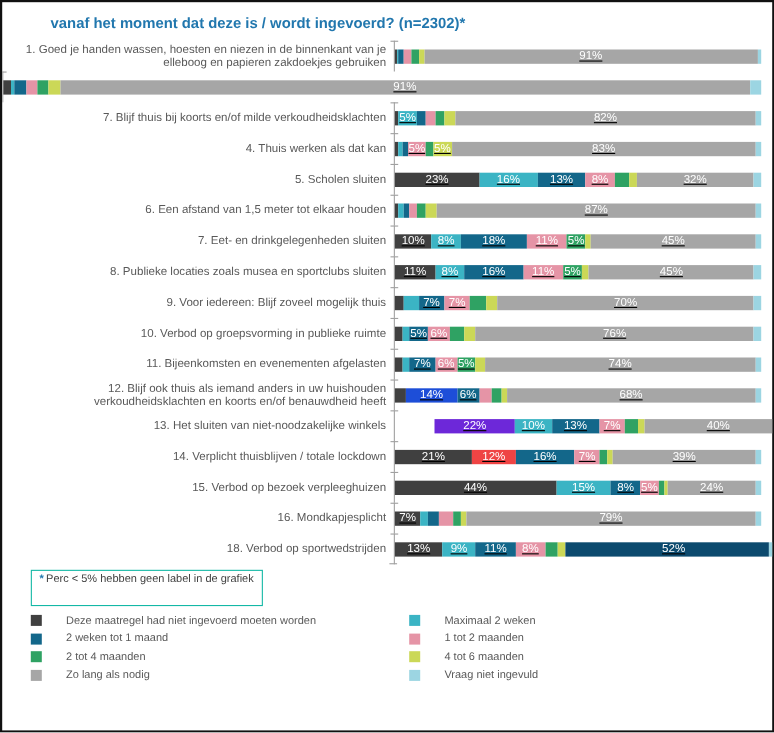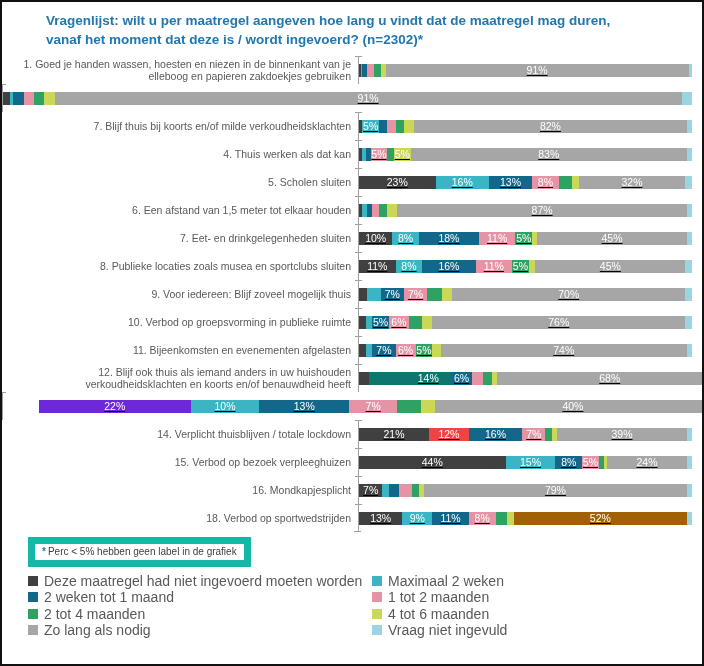--- a/index.html
+++ b/index.html
@@ -25,38 +25,37 @@
     border-left:1px solid #A0A0A0;
     text-decoration:underline;
   }
   .barwrap::before{content:"";position:absolute;left:-4px;top:0;width:7px;height:1px;background:#A0A0A0;}
   .bar{display:flex;height:13px;width:100%;margin-right:10px;}
   .seg{
     height:100%;display:flex;align-items:center;justify-content:center;
     color:#fff;font-size:10.5px;white-space:nowrap;overflow:visible;flex:none;
   }
   .notebox{
-    display:inline-block;margin:5px 0 2px 26px;border:7px solid #14b8a6;
-    padding:2px 7px 3px 7px;font-size:10px;color:#404040;background:#fff;
+    display:inline-block;margin:5px 0 2px 26px;border:1px solid #14b8a6;
+    padding:2px 7px 18px 7px;font-size:10px;color:#404040;background:#fff;
   }
   .notebox .star{color:#2177AE;font-weight:bold;margin-right:2px;}
   .legend{display:flex;margin:3px 0 0 26px;}
   .leg-col{display:flex;flex-direction:column;}
   .leg-col.c1{width:344px;}
   .leg-item{display:flex;align-items:center;height:16.5px;}
   .swatch{width:10px;height:10px;margin-right:6px;flex:none;}
-  .leg-label{font-size:14px;color:#595959;white-space:nowrap;}
+  .leg-label{font-size:10px;color:#595959;white-space:nowrap;margin-left:16px;}
 </style>
 </head>
 <body>
 
 <div class="frame">
 
   <div class="title">
-    <div>Vragenlijst: wilt u per maatregel aangeven hoe lang u vindt dat de maatregel mag duren,</div>
     <div>vanaf het moment dat deze is / wordt ingevoerd? (n=2302)*</div>
   </div>
 
   <div class="plot">
     <div id="rows">
     <div class="row">
       <div class="cat">1. Goed je handen wassen, hoesten en niezen in de binnenkant van je elleboog en papieren zakdoekjes gebruiken</div>
       <div class="barwrap">
         <div class="bar">
               <div class="seg" style="width: 0.5%; background: rgb(64, 64, 64);"></div>
@@ -228,32 +227,33 @@
               <div class="seg" style="width: 1.5%; background: rgb(156, 213, 226);"></div>
             </div>
       </div>
     </div>
 
     <div class="row">
       <div class="cat">12. Blijf ook thuis als iemand anders in uw huishouden verkoudheidsklachten en koorts en/of benauwdheid heeft</div>
       <div class="barwrap">
         <div class="bar">
               <div class="seg" style="width: 3%; background: rgb(64, 64, 64);"></div>
-              <div class="seg" style="width: 14%; background: #0f766e; padding-left: 36px;">14%</div>
+              <div class="seg" style="width: 14%; background: #1d4ed8;">14%</div>
               <div class="seg" style="width: 6%; background: rgb(19, 103, 138);">6%</div>
               <div class="seg" style="width: 3.5%; background: rgb(229, 148, 166);"></div>
               <div class="seg" style="width: 2.5%; background: rgb(47, 162, 99);"></div>
               <div class="seg" style="width: 1.5%; background: rgb(203, 216, 87);"></div>
               <div class="seg" style="width: 68%; background: rgb(166, 166, 166);">68%</div>
               <div class="seg" style="width: 1.5%; background: rgb(156, 213, 226);"></div>
             </div>
       </div>
     </div>
 
     <div class="row">
+      <div class="cat">13. Het sluiten van niet-noodzakelijke winkels</div>
       <div class="barwrap">
         <div class="bar">
               <div class="seg" style="width: 22%; background: #6d28d9; margin-left: 36px;">22%</div>
               <div class="seg" style="width: 10%; background: rgb(59, 180, 196);">10%</div>
               <div class="seg" style="width: 13%; background: rgb(19, 103, 138);">13%</div>
               <div class="seg" style="width: 7%; background: rgb(229, 148, 166);">7%</div>
               <div class="seg" style="width: 3.5%; background: rgb(47, 162, 99);"></div>
               <div class="seg" style="width: 2%; background: rgb(203, 216, 87);"></div>
               <div class="seg" style="width: 40%; background: rgb(166, 166, 166);">40%</div>
               <div class="seg" style="width: 2.5%; background: rgb(156, 213, 226);"></div>
@@ -313,21 +313,21 @@
     <div class="row">
       <div class="cat">18. Verbod op sportwedstrijden</div>
       <div class="barwrap">
         <div class="bar">
               <div class="seg" style="width: 13%; background: rgb(64, 64, 64);">13%</div>
               <div class="seg" style="width: 9%; background: rgb(59, 180, 196);">9%</div>
               <div class="seg" style="width: 11%; background: rgb(19, 103, 138);">11%</div>
               <div class="seg" style="width: 8%; background: rgb(229, 148, 166);">8%</div>
               <div class="seg" style="width: 3.5%; background: rgb(47, 162, 99);"></div>
               <div class="seg" style="width: 2%; background: rgb(203, 216, 87);"></div>
-              <div class="seg" style="width: 52%; background: #a16207;">52%</div>
+              <div class="seg" style="width: 52%; background: #0c4a6e; padding-left: 12px;">52%</div>
               <div class="seg" style="width: 1.5%; background: rgb(156, 213, 226);"></div>
             </div>
       </div>
     </div>
   </div>
   </div>
 
   
 
   <div class="notebox">

